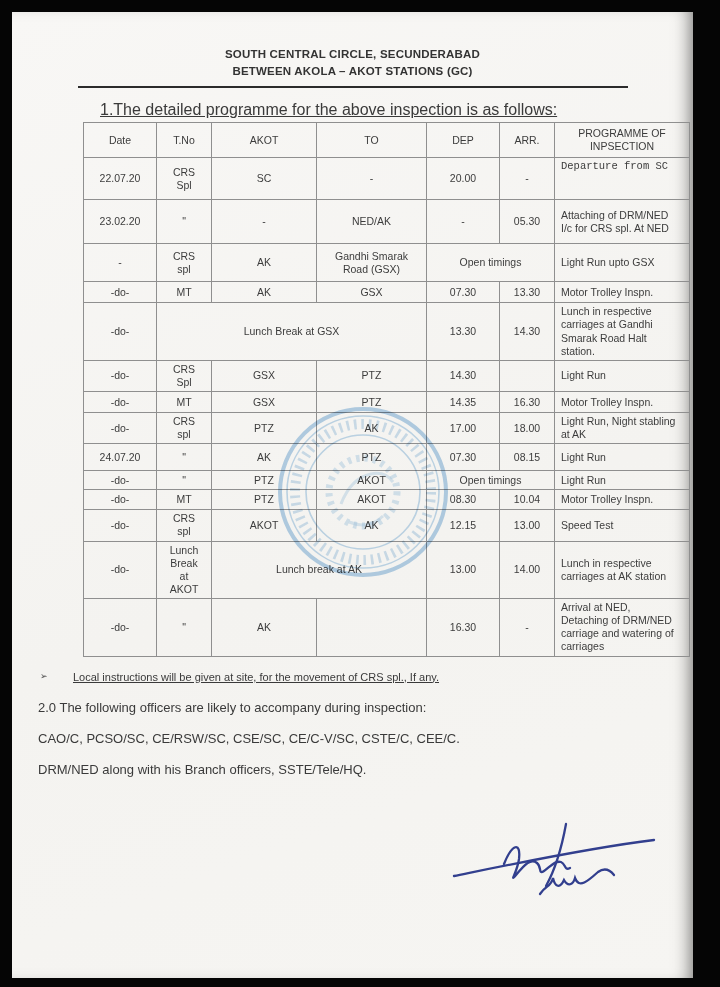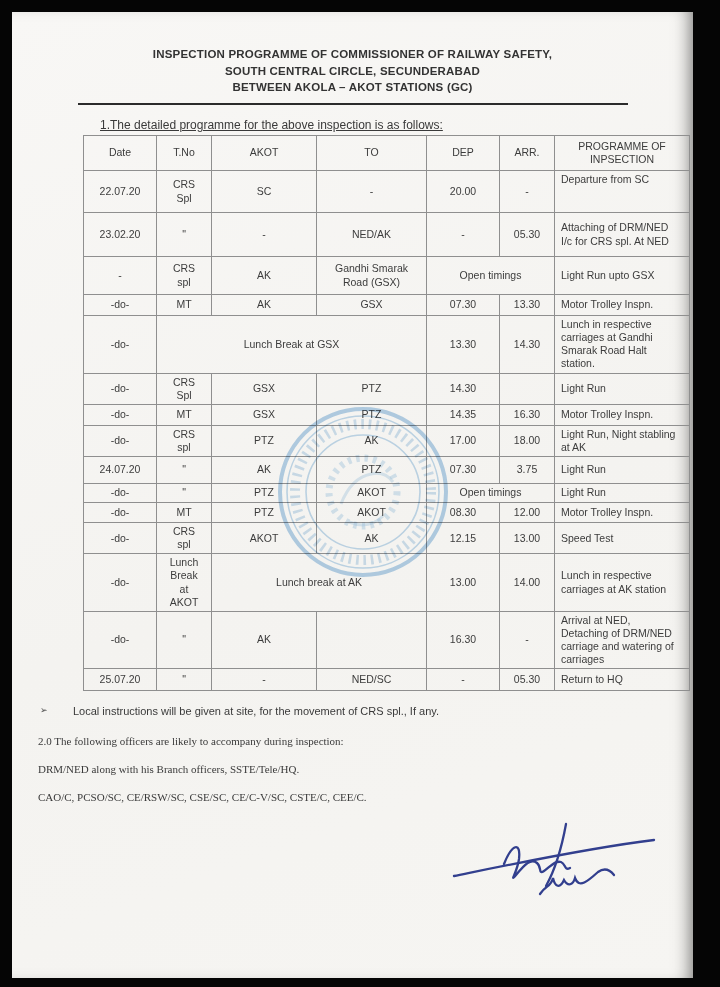--- a/index.html
+++ b/index.html
@@ -9,59 +9,58 @@
     overflow:hidden;
   }
   .paper{
     position:absolute;left:12px;top:12px;width:681px;height:966px;
     background:linear-gradient(160deg,#f8f7f5 0%,#f4f3f0 55%,#f6f5f2 100%);
     box-shadow:inset -14px 0 18px -12px rgba(0,0,0,.55);
   }
   .title{margin-top:34px;text-align:center;font-weight:bold;font-size:11.5px;
     line-height:1.45;letter-spacing:.2px;color:#333;}
   .title-rule{height:2px;background:#2b2b2b;width:550px;margin:7px 0 0 66px;}
-  .intro{margin:13px 0 3px 88px;font-size:12px;text-decoration:underline;color:#3a3a3a;}
+  .intro{margin:13px 0 3px 88px;font-size:16px;text-decoration:underline;color:#3a3a3a;}
   table{border-collapse:collapse;margin-left:71px;width:606px;table-layout:fixed;
     font-size:10.5px;color:#3c3c3c;}
   th,td{border:1px solid #8f8f8f;padding:2px 3px;text-align:center;
     vertical-align:middle;white-space:pre-line;line-height:1.25;}
   th{font-weight:normal;font-size:10.5px;height:30px;}
   col.c-date{width:73px}col.c-tno{width:55px}col.c-from{width:105px}
   col.c-to{width:110px}col.c-dep{width:73px}col.c-arr{width:55px}col.c-prog{width:135px}
   td:last-child{text-align:left;padding-left:6px;}
   tbody tr:nth-child(1){height:42px}
-  tbody tr:nth-child(1) td:last-child{vertical-align:top;}
+  tbody tr:nth-child(1) td:last-child{vertical-align:top;font-family:Liberation Mono, monospace;}
   tbody tr:nth-child(2){height:44px}
   tbody tr:nth-child(3){height:38px}
   tbody tr:nth-child(4){height:21px}
   tbody tr:nth-child(5){height:52px}
   tbody tr:nth-child(6){height:25px}
   tbody tr:nth-child(7){height:21px}
   tbody tr:nth-child(8){height:26px}
   tbody tr:nth-child(9){height:27px}
   tbody tr:nth-child(10){height:19px}
   tbody tr:nth-child(11){height:20px}
   tbody tr:nth-child(12){height:30px}
   tbody tr:nth-child(13){height:54px}
   tbody tr:nth-child(14){height:56px}
   tbody tr:nth-child(15){height:22px}
-  .notes{list-style:none;margin:13px 4px 0 28px;padding:0;font-size:11px;color:#3a3a3a;}
+  .notes{list-style:none;margin:13px 4px 0 28px;padding:0;font-size:11px;color:#3a3a3a;text-decoration:underline;}
   .notes li{position:relative;padding-left:33px;margin-bottom:3px;max-width:578px;line-height:1.35;}
   .notes li::before{content:"\27A2";position:absolute;left:0;top:0;font-size:9px;color:#4a4a4a;}
-  .para{margin:16px 0 0 26px;font-size:11px;color:#3a3a3a;font-family:Liberation Serif, serif;}
+  .para{margin:16px 0 0 26px;font-size:13px;color:#3a3a3a;}
   .stamp{position:absolute;left:263px;top:392px;opacity:.55;mix-blend-mode:multiply;pointer-events:none;}
   .signature{position:absolute;left:436px;top:806px;pointer-events:none;}
 </style>
 </head>
 <body>
 
 <div class="paper">
 
   <div class="title">
-    <div>INSPECTION PROGRAMME OF COMMISSIONER OF RAILWAY SAFETY,</div>
     <div>SOUTH CENTRAL CIRCLE, SECUNDERABAD</div>
     <div>BETWEEN AKOLA – AKOT  STATIONS (GC)</div>
   </div>
   <div class="title-rule"></div>
 
   <div class="intro">1.The detailed programme for the above inspection is as follows:</div>
 
   <table>
     <colgroup>
       <col class="c-date">
@@ -163,38 +162,38 @@
           <td>18.00</td>
           <td>Light Run, Night stabling
 at AK</td>
         </tr>
         <tr>
           <td>24.07.20</td>
           <td>"</td>
           <td>AK</td>
           <td>PTZ</td>
           <td>07.30</td>
-          <td>3.75</td>
+          <td>08.15</td>
           <td>Light Run</td>
         </tr>
         <tr>
           <td>-do-</td>
           <td>"</td>
           <td>PTZ</td>
           <td>AKOT</td>
           <td colspan="2">Open timings</td>
           <td>Light Run</td>
         </tr>
         <tr>
           <td>-do-</td>
           <td>MT</td>
           <td>PTZ</td>
           <td>AKOT</td>
           <td>08.30</td>
-          <td>12.00</td>
+          <td>10.04</td>
           <td>Motor Trolley Inspn.</td>
         </tr>
         <tr>
           <td>-do-</td>
           <td>CRS
 spl</td>
           <td>AKOT</td>
           <td>AK</td>
           <td>12.15</td>
           <td>13.00</td>
@@ -217,39 +216,30 @@
           <td>"</td>
           <td>AK</td>
           <td></td>
           <td>16.30</td>
           <td>-</td>
           <td>Arrival at NED,
 Detaching of DRM/NED
 carriage and watering of
 carriages</td>
         </tr>
-        <tr>
-          <td>25.07.20</td>
-          <td>"</td>
-          <td>-</td>
-          <td>NED/SC</td>
-          <td>-</td>
-          <td>05.30</td>
-          <td>Return to HQ</td>
-        </tr>
       </tbody>
   </table>
 
   <ul class="notes">
       <li>Local instructions will be given at site, for the movement of CRS spl., If any.</li>
     </ul>
 
   <p class="para">2.0 The following officers are likely to accompany during inspection:</p>
+  <p class="para">CAO/C, PCSO/SC, CE/RSW/SC, CSE/SC, CE/C-V/SC, CSTE/C, CEE/C.</p>
   <p class="para">DRM/NED along with his Branch officers, SSTE/Tele/HQ.</p>
-  <p class="para">CAO/C, PCSO/SC, CE/RSW/SC, CSE/SC, CE/C-V/SC, CSTE/C, CEE/C.</p>
 
   <svg class="stamp" width="176" height="176" viewBox="0 0 176 176">
     <g fill="none" stroke="#5f9fd4">
       <circle cx="88" cy="88" r="83" stroke-width="4" opacity=".85"></circle>
       <circle cx="88" cy="88" r="76" stroke-width="1.6" opacity=".7"></circle>
       <circle cx="88" cy="88" r="68" stroke-width="10" stroke-dasharray="2.6 4.8" opacity=".55"></circle>
       <circle cx="88" cy="88" r="57" stroke-width="1.6" opacity=".7"></circle>
       <circle cx="88" cy="88" r="34" stroke-width="7" stroke-dasharray="3.5 5" opacity=".45"></circle>
       <path d="M66,100 q10,-26 30,-30 q14,-3 22,8" stroke-width="3" opacity=".4"></path>
       <path d="M74,118 q20,8 34,-6" stroke-width="3" opacity=".4"></path>

